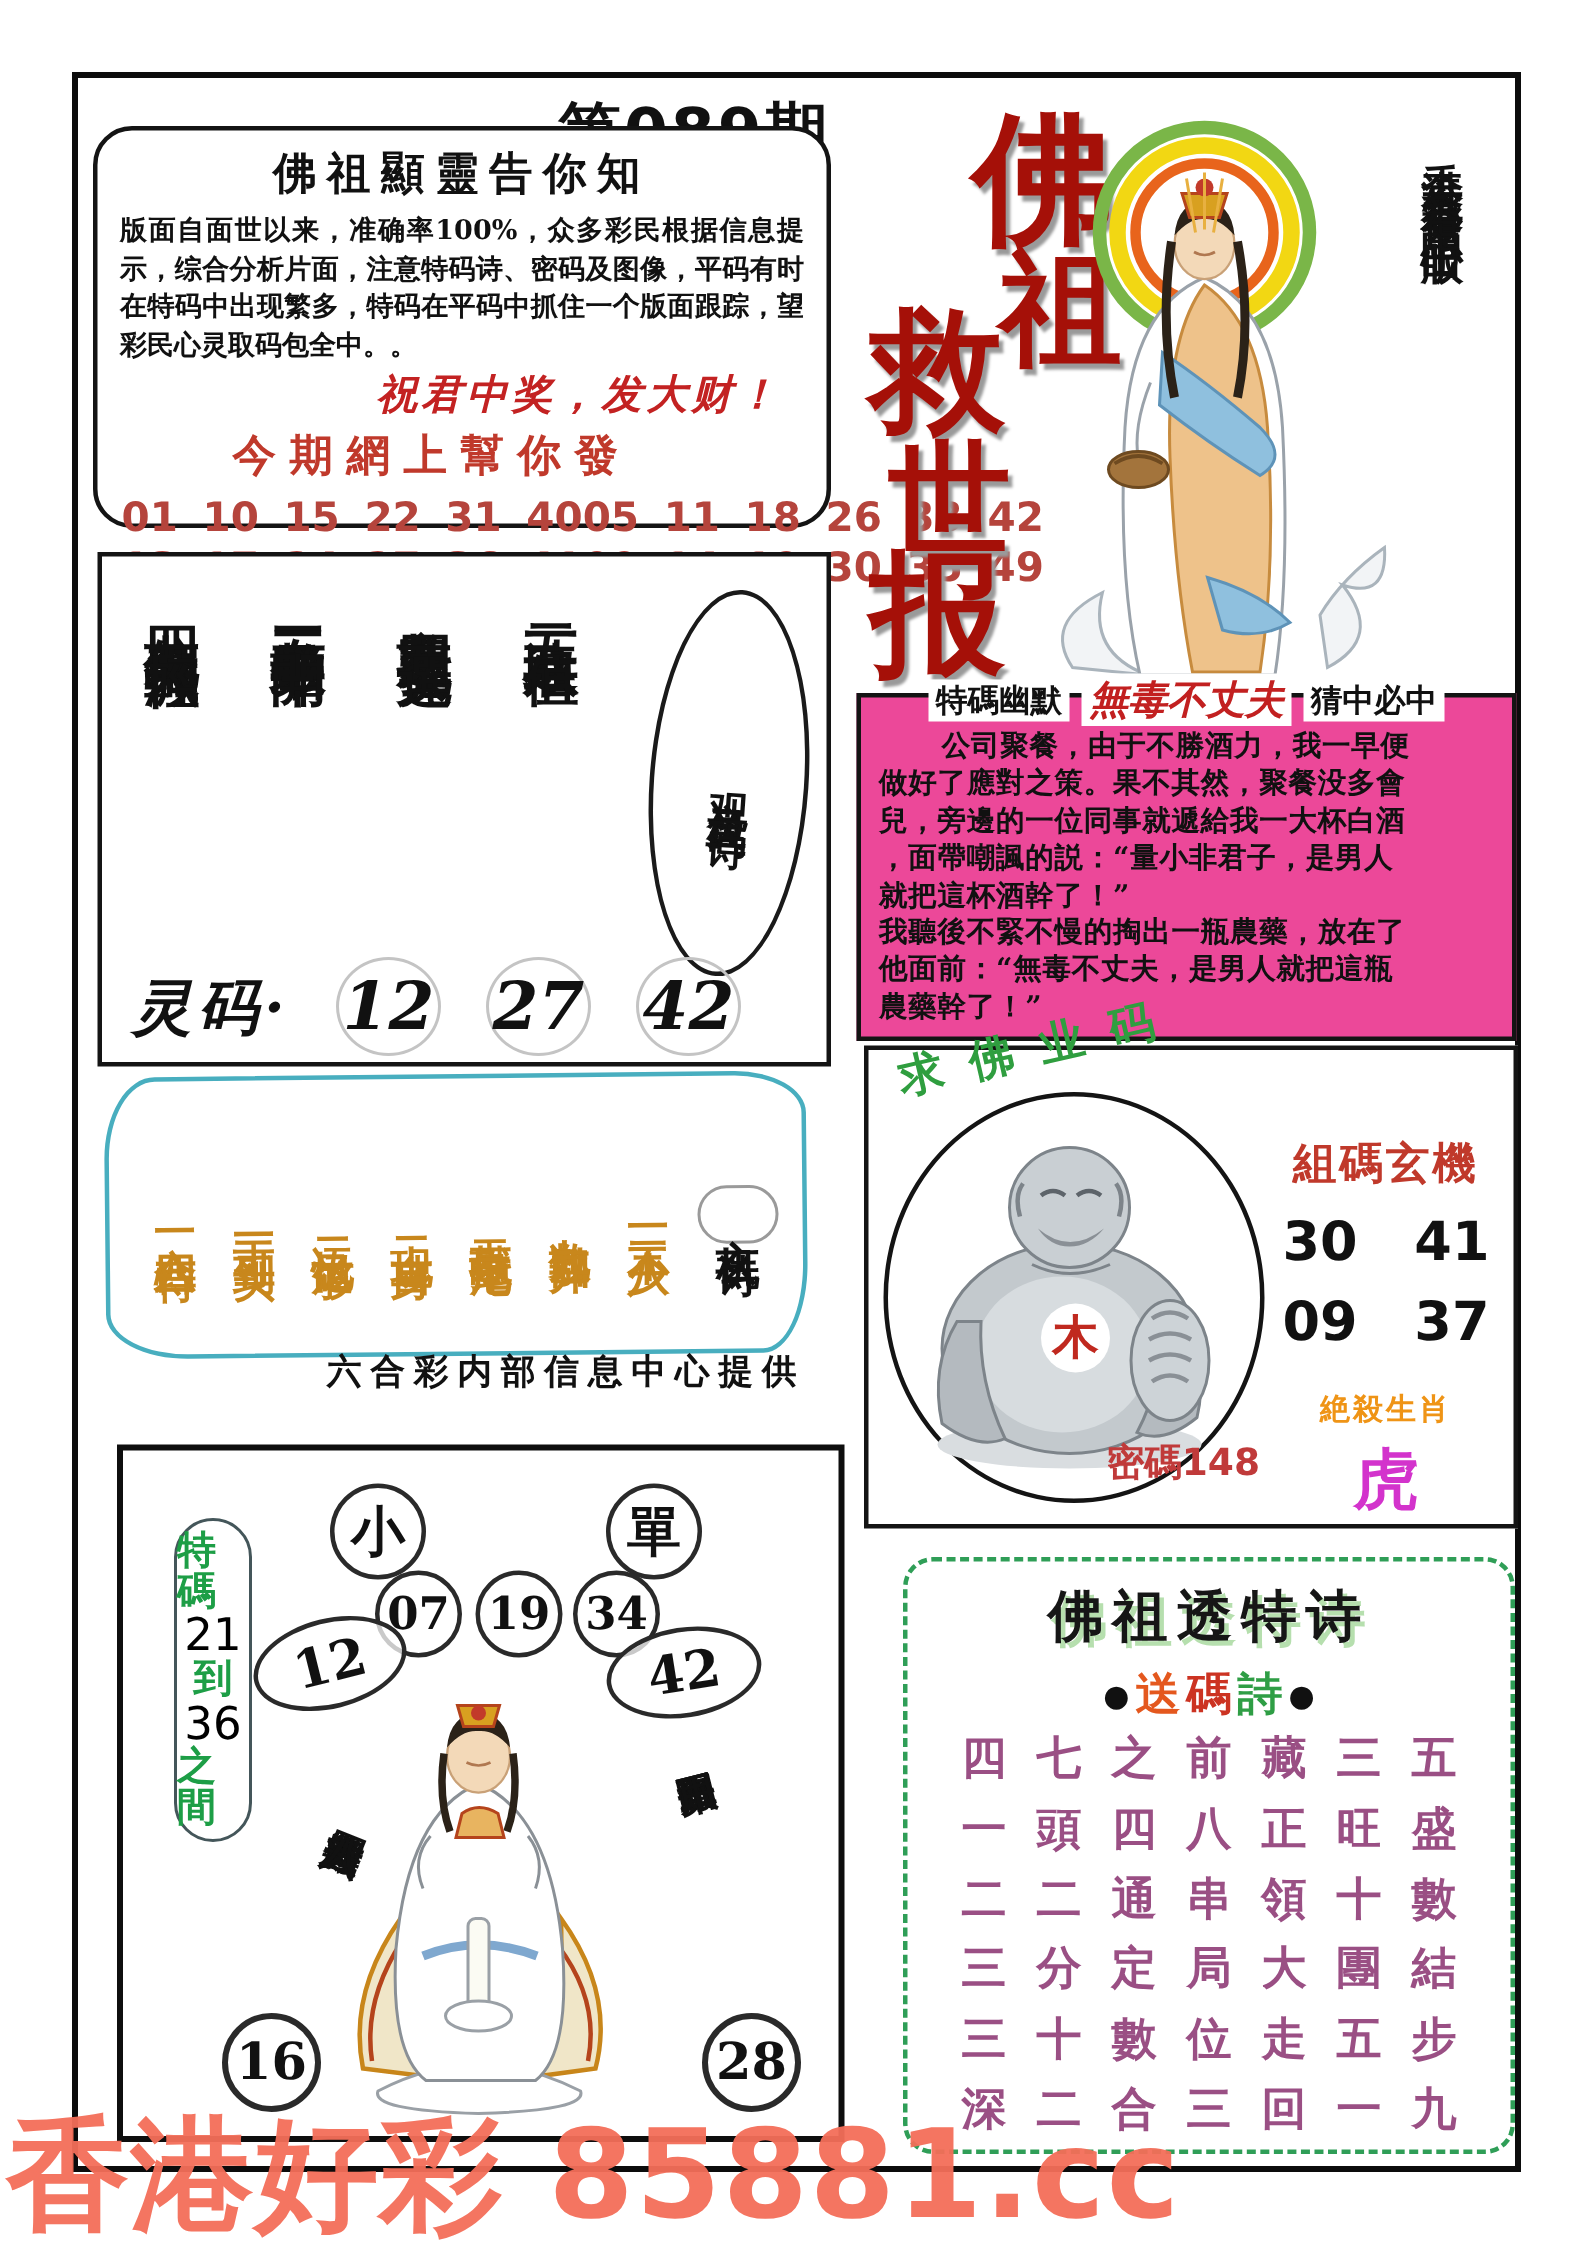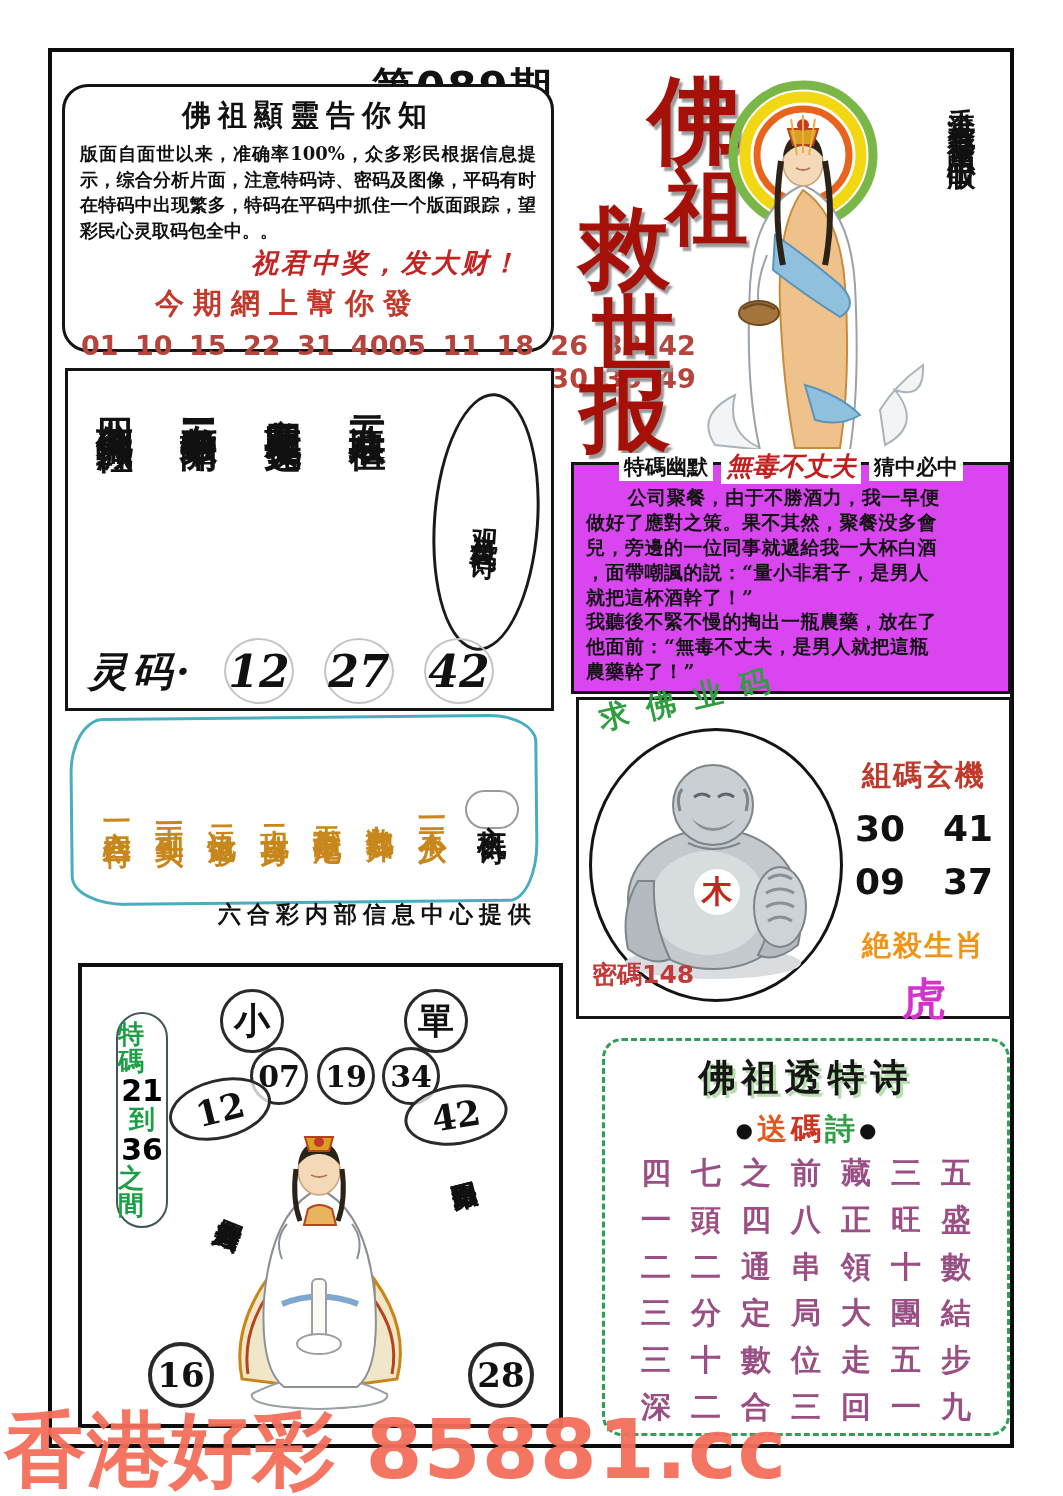--- a/index.html
+++ b/index.html
@@ -44,21 +44,21 @@
   .xuanji-capsule{border:2.5px solid #9a9a9a;border-radius:26px;padding:10px 5px;background:#fff;}
   .xuanji-capsule .v-text{font-size:29px;font-weight:800;color:#111;letter-spacing:5px;}
 
   .provider-line{left:75px;top:899px;width:462px;text-align:right;font-size:23px;font-weight:700;letter-spacing:6px;}
 
   
   .guanyin-box{left:78px;top:963px;width:477px;height:457px;border:4px solid #0e0e0e;background:#fff;}
   .range-pill{position:absolute;left:34px;top:45px;width:48px;height:212px;border:2px solid #44565a;border-radius:26px;
               display:flex;flex-direction:column;align-items:center;justify-content:center;line-height:1.04;}
   .range-pill .g{color:#1d9e46;font-size:26px;font-weight:800;}
-  .range-pill .b{color:#000;font-size:30px;font-weight:700;font-family:"DejaVu Sans","Liberation Sans",sans-serif;}
+  .range-pill .b{color:#000;font-size:30px;font-weight:400;font-family:"DejaVu Sans","Liberation Sans",sans-serif;}
   .circ{position:absolute;border:3px solid #2a2a2a;border-radius:50%;display:flex;align-items:center;justify-content:center;background:rgba(255,255,255,.75);}
   .circ-xiao{left:138px;top:22px;width:58px;height:58px;font-size:36px;font-weight:800;}
   .circ-dan{left:322px;top:22px;width:58px;height:58px;font-size:36px;font-weight:800;}
   .circ-n1{left:168px;top:80px;width:52px;height:52px;font-size:30px;font-weight:700;}
   .circ-n2{left:235px;top:80px;width:52px;height:52px;font-size:30px;font-weight:700;text-align:right;}
   .circ-n3{left:300px;top:80px;width:52px;height:52px;font-size:30px;font-weight:700;}
   .oval-12{left:86px;top:112px;width:98px;height:54px;transform:rotate(-14deg);font-size:35px;font-weight:700;}
   .oval-42{left:322px;top:118px;width:98px;height:54px;transform:rotate(-9deg);font-size:35px;font-weight:700;}
   .circ-16{left:66px;top:375px;width:58px;height:58px;border-width:4px;font-size:34px;font-weight:700;}
   .circ-28{left:386px;top:375px;width:58px;height:58px;border-width:4px;font-size:34px;font-weight:700;}
@@ -68,40 +68,40 @@
   
   .mast-char{position:absolute;color:#a51008;font-weight:800;text-shadow:3px 4px 2px #9a9a9a;line-height:1;}
   .mc1{left:648px;top:72px;font-size:95px;}
   .mc2{left:666px;top:165px;font-size:82px;}
   .mc3{left:580px;top:202px;font-size:90px;}
   .mc4{left:592px;top:292px;font-size:82px;}
   .mc5{left:580px;top:364px;font-size:90px;}
   .publisher{left:942px;top:86px;height:380px;font-size:28px;font-weight:700;letter-spacing:5px;}
 
   
-  .humor-box{left:571px;top:462px;width:434px;height:226px;border:3px solid #141414;background:#d946ef;}
+  .humor-box{left:571px;top:462px;width:434px;height:226px;border:3px solid #141414;background:#ec4899;}
   .humor-header{position:absolute;top:-16px;left:0;right:0;display:flex;justify-content:center;align-items:center;gap:8px;}
   .humor-header span{background:#fff;padding:0 5px;white-space:nowrap;}
   .hh-side{font-size:21px;font-weight:800;}
   .hh-red{font-size:26px;font-weight:800;color:#c22020;font-style:italic;}
   .humor-body{padding:20px 10px 0 12px;font-size:19px;font-weight:600;line-height:1.31;letter-spacing:.5px;}
   .humor-body .ln:first-child{text-indent:2.2em;}
 
   
   .buddha-box{left:576px;top:697px;width:430px;height:316px;border:3px solid #141414;background:#fff;}
   .buddha-callig{position:absolute;left:16px;top:0px;width:240px;font-size:30px;font-weight:800;color:#2f9e3f;
                  letter-spacing:18px;transform:rotate(-13deg);transform-origin:left top;}
   .buddha-oval{position:absolute;left:10px;top:28px;width:248px;height:268px;border:3px solid #141414;border-radius:50%;background:#fff;}
   .belly-disc{position:absolute;left:102px;top:138px;width:46px;height:46px;border-radius:50%;background:#fff;
               display:flex;align-items:center;justify-content:center;font-size:31px;font-weight:800;color:#c0291f;}
-  .password{position:absolute;left:0;right:0;bottom:8px;text-align:left;font-size:25px;font-weight:800;color:#c03a3a;}
+  .password{position:absolute;left:0;right:0;bottom:8px;text-align:right;font-size:25px;font-weight:800;color:#c03a3a;}
   .zuma-panel{position:absolute;left:266px;top:56px;width:158px;text-align:center;}
   .zuma-title{font-size:29px;font-weight:800;color:#c0392b;letter-spacing:2px;}
   .zuma-row{display:flex;justify-content:space-between;padding:0 10px;font-size:36px;font-weight:800;margin-top:12px;}
-  .kill-title{margin-top:24px;font-size:29px;font-weight:800;color:#ef9416;letter-spacing:2px;}
+  .kill-title{margin-top:24px;font-size:20px;font-weight:800;color:#ef9416;letter-spacing:2px;}
   .kill-zodiac{margin-top:4px;font-size:44px;font-weight:800;color:#d333cc;}
 
   
   .poem-box{left:602px;top:1038px;width:402px;height:392px;border:3.5px dashed #2f9e57;border-radius:20px;background:#fff;}
   .poem-title{margin-top:12px;text-align:center;font-size:37px;font-weight:700;letter-spacing:6px;color:#161616;
               text-shadow:3px 3px 0 #b6dfae;}
   .poem-sub{margin-top:6px;text-align:center;display:flex;justify-content:center;align-items:center;gap:4px;}
   .poem-sub .dot{font-size:20px;color:#111;}
   .sub-c1{font-size:30px;font-weight:800;color:#e4581e;}
   .sub-c2{font-size:30px;font-weight:800;color:#cc3322;}

